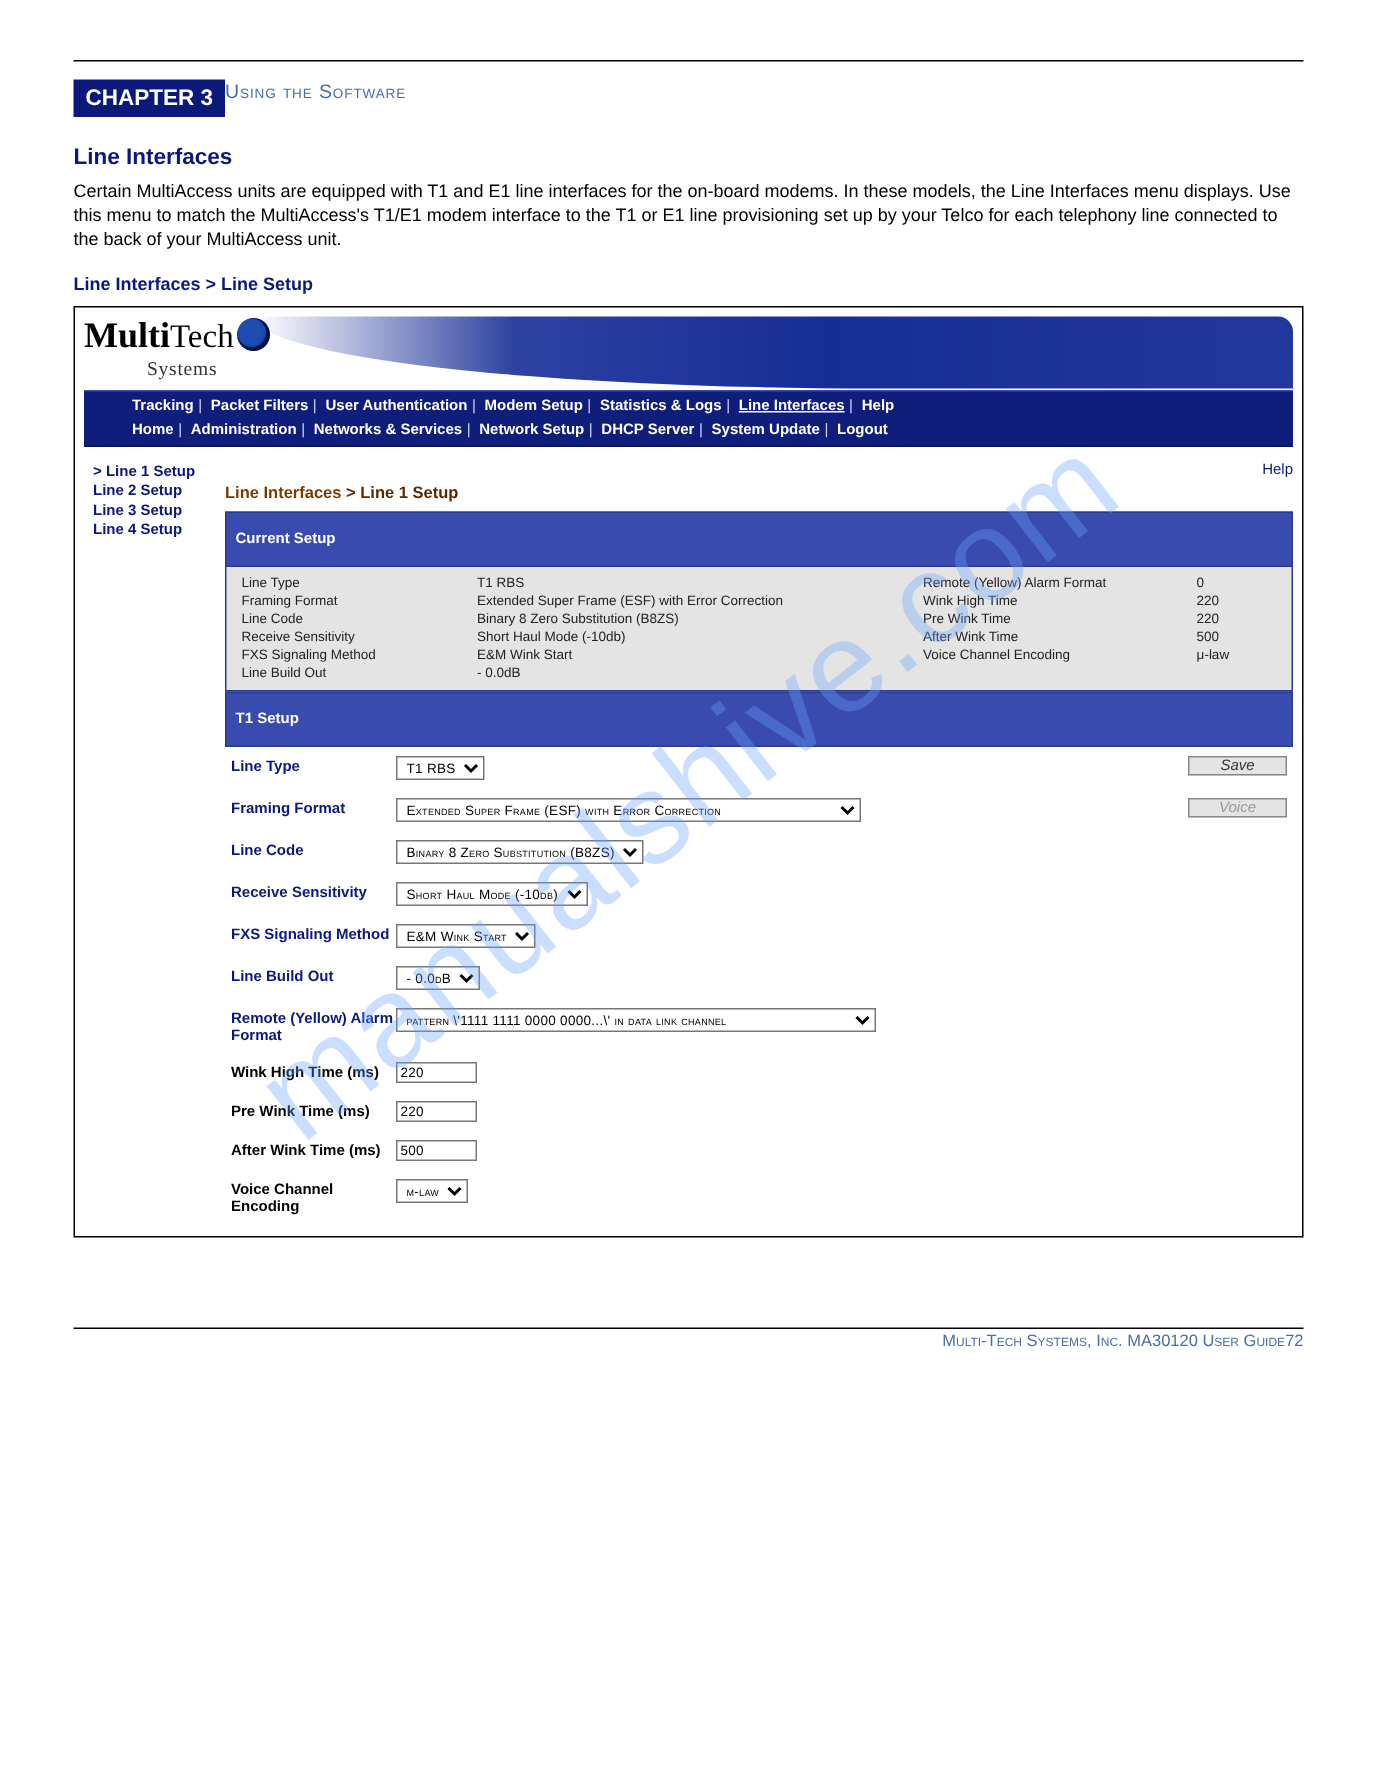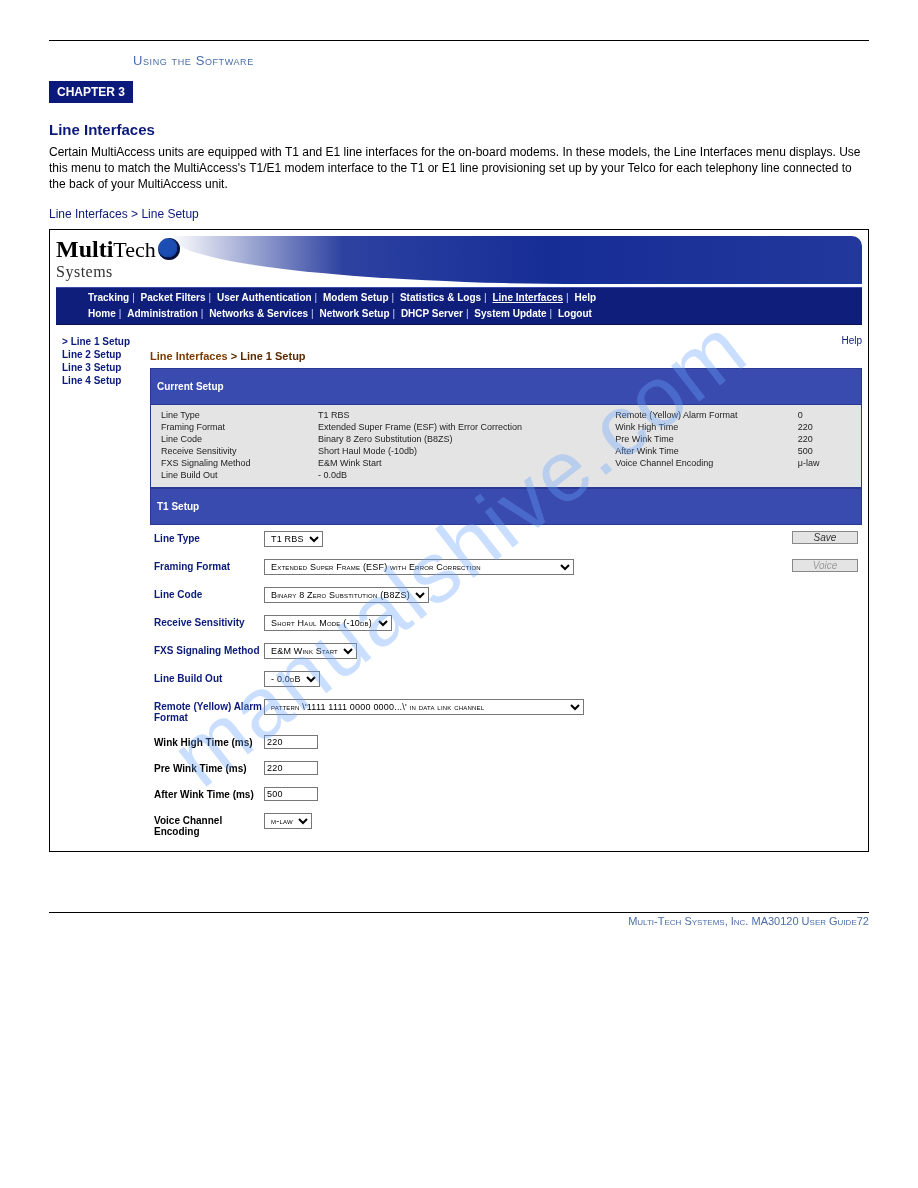--- a/index.html
+++ b/index.html
@@ -1,31 +1,31 @@
 <!DOCTYPE html>
 <html><head>
 <meta charset="utf-8">
 <style>
   body { margin: 0; padding: 0; font-family: Arial, sans-serif; font-size: 12px; background: #fff; color: #000; }
   .page { width: 820px; margin: 0 auto; padding: 20px 48px 40px 48px; position: relative; }
   .hr { border-top: 1px solid #000; margin: 20px 0 12px 0; }
   .chapter-row { display: flex; align-items: flex-start; }
-  .chapter-badge { background: #0b1a7a; color: #fff; font-weight: bold; padding: 4px 8px; font-size: 12px; margin-top: 28px; }
+  .chapter-badge { background: #0b1a7a; color: #fff; font-weight: bold; padding: 4px 8px; font-size: 15px; }
   .chapter-title { flex: 1; text-align: left; color: #4a6da7; font-size: 13px; font-variant: small-caps; letter-spacing: .6px; }
   .section-title { color: #0b1a7a; font-weight: bold; font-size: 15px; margin-top: 18px; }
   .intro { font-size: 12px; margin-top: 6px; line-height: 1.35; }
-  .subhead { color: #0b1a7a; font-weight: normal; margin-top: 14px; }
+  .subhead { color: #0b1a7a; font-weight: bold; margin-top: 14px; }
   .ui-frame { border: 1px solid #000; margin-top: 8px; padding: 6px 6px 8px 6px; position: relative; }
 
   .logo-row { display:flex; align-items:center; }
   .logo-text { font-family: Georgia, serif; }
   .logo-multi { font-weight: bold; font-size: 24px; margin-top: 48px; }
   .logo-tech { font-size: 22px; }
   .logo-circle { width: 22px; height: 22px; border-radius: 50%; background: radial-gradient(circle at 45% 45%, #1b4db3 0 55%, #0b1a5a 56% 100%); display:inline-block; margin-left:2px; vertical-align: -3px; box-shadow: inset -2px -2px 3px rgba(0,0,0,.4);}
-  .logo-systems { font-size: 16px; letter-spacing: .5px; color:#333;}
+  .logo-systems { font-size: 13px; letter-spacing: .5px; margin-left: 42px; color:#333;}
   .banner-swoosh { position:absolute; left:120px; right:6px; top:6px; height:48px; background: linear-gradient(90deg, rgba(22,45,150,0) 0, rgba(22,45,150,.9) 25%, rgba(22,45,150,1) 55%, rgba(22,45,150,.95) 100%); border-top-right-radius: 10px; border-bottom-left-radius: 60% 100%;}
   .navbar { margin-top: 6px; background: #0f1e7a; color:#fff; font-size:10px; padding: 2px 4px; line-height: 1.6; border-top:1px solid #3a4bb0; border-bottom:1px solid #08124d;}
   .navbar .sep { color:#cfd6ff; padding:0 3px;}
   .navbar .nav-item { color:#fff; font-weight:bold;}
   .navbar .nav-item.underline { text-decoration: underline; }
   .content-area { display:flex; margin-top:10px; }
   .sidenav { width: 90px; font-size:10px; }
   .sidenav .item { color:#0b1a7a; font-weight:bold; padding:1px 0 1px 6px;}
   .sidenav .item.active { color:#0b1a7a; }
   .sidenav .item.active::before { content:"> "; color:#0b1a7a; }

